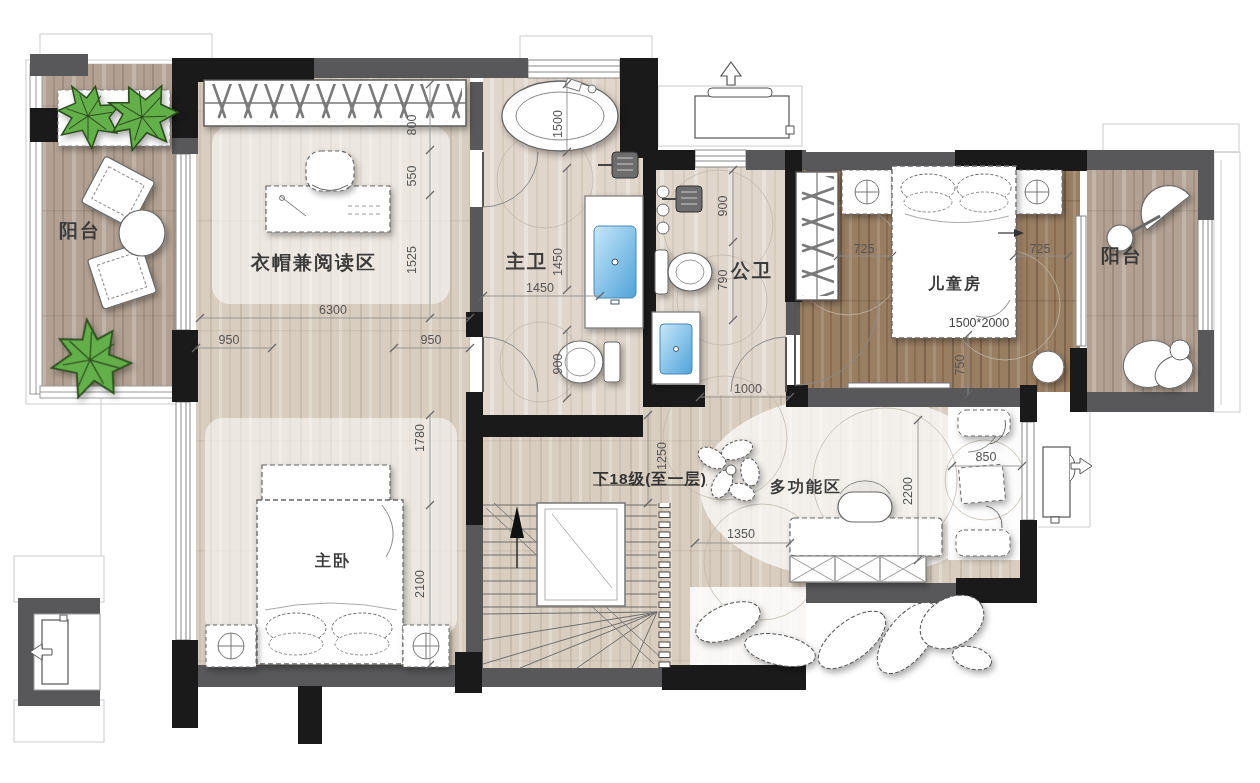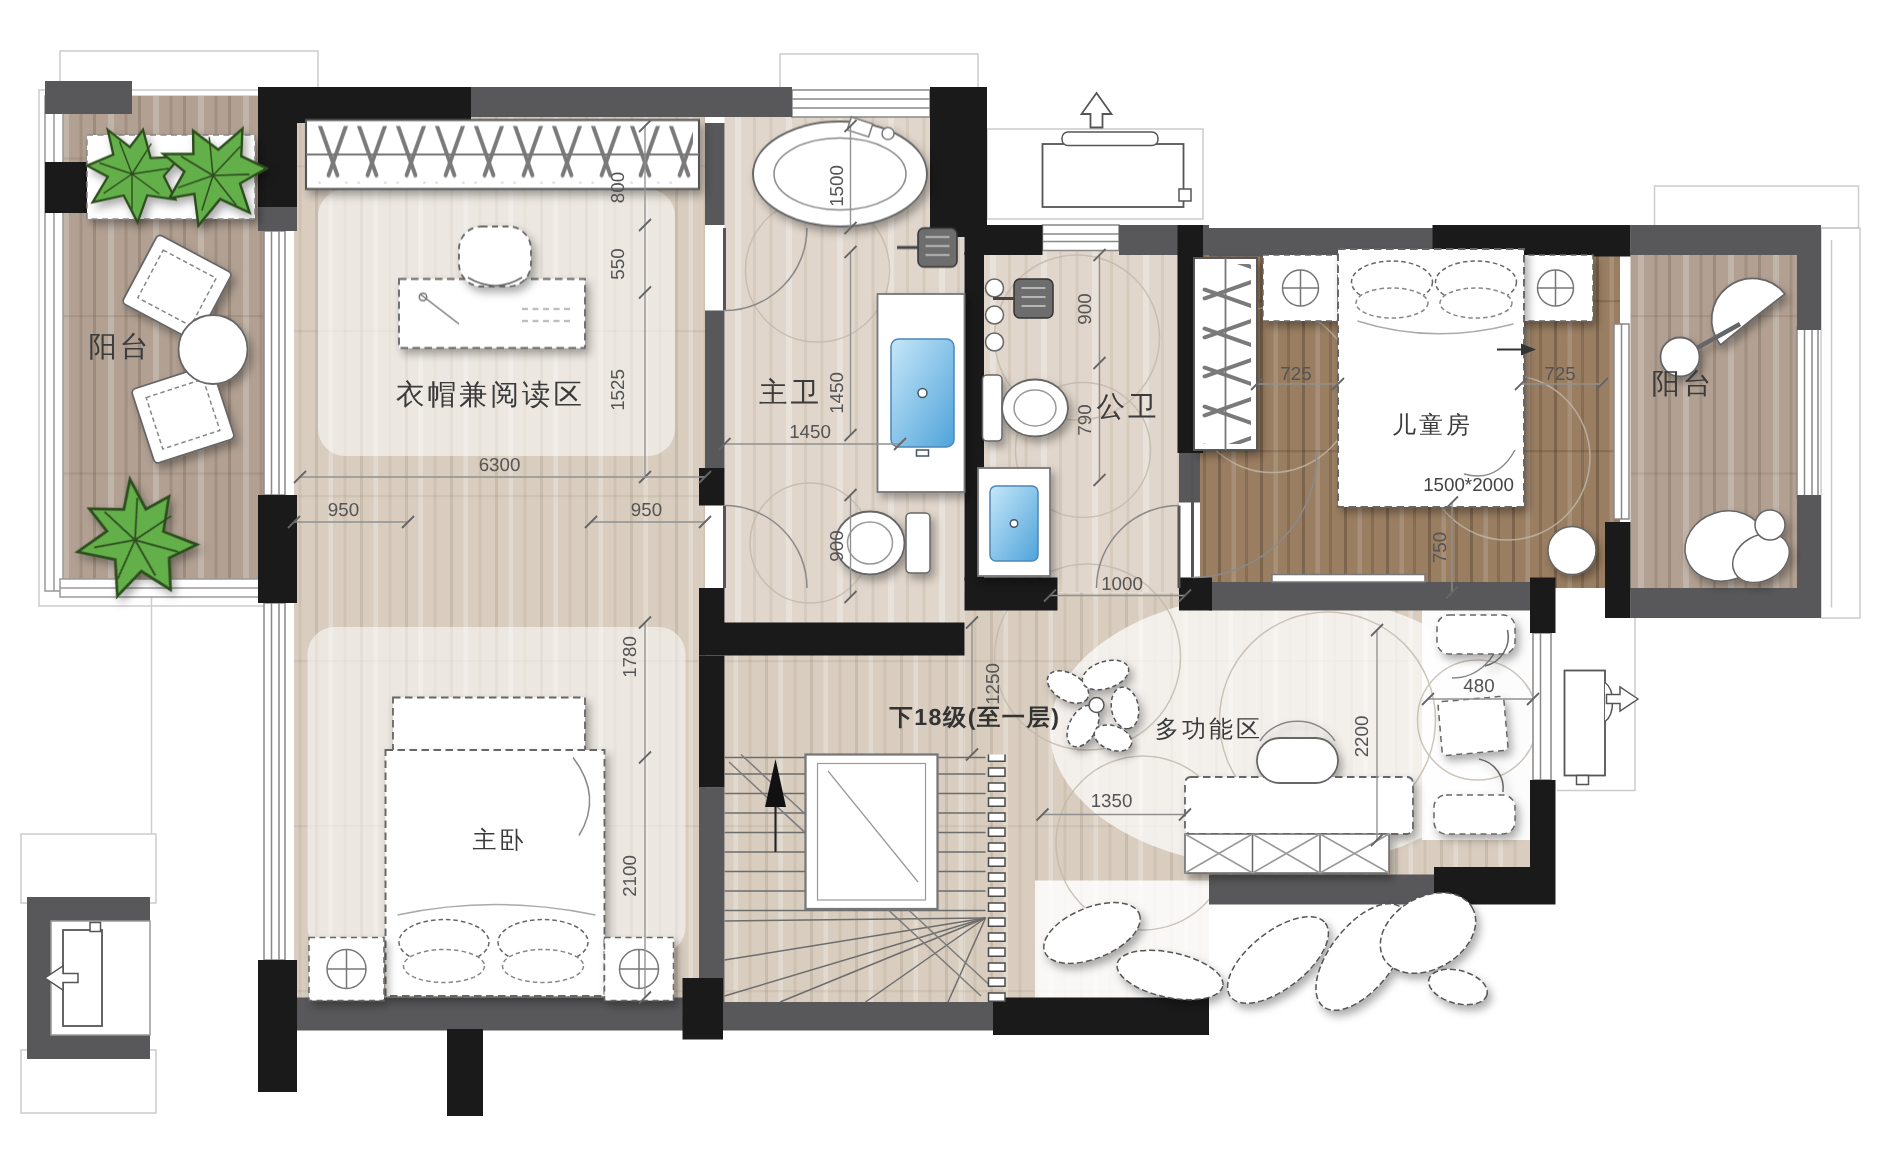--- a/index.html
+++ b/index.html
@@ -2,25 +2,25 @@
 <html><head>
 <meta charset="utf-8">
 <style>
   html,body{margin:0;padding:0;background:#ffffff;}
   .canvas{position:relative;width:1260px;height:783px;background:#ffffff;overflow:hidden;
           font-family:"Liberation Sans",sans-serif;}
   .canvas svg{position:absolute;left:0;top:0;}
   .labels{position:absolute;left:0;top:0;width:100%;height:100%;pointer-events:none;}
   .lbl{position:absolute;transform:translate(-50%,-50%);white-space:nowrap;
        font-family:"Liberation Sans",sans-serif;}
-  .room{font-size:19px;font-weight:400;color:#3b3b3b;letter-spacing:2px;}
+  .room{font-size:19px;font-weight:700;color:#3b3b3b;letter-spacing:2px;}
   .room.big{font-size:16px;}
   .dim{font-size:12.5px;font-weight:400;color:#555;letter-spacing:0;}
   .rot{transform:translate(-50%,-50%) rotate(-90deg);}
-  .note{font-size:15.5px;font-weight:700;color:#333;letter-spacing:1px;}
+  .note{font-size:15.5px;font-weight:700;color:#333;letter-spacing:1px;text-decoration:underline;}
   .size{font-size:12.5px;color:#444;}
 </style>
 </head>
 <body>
 
 <div class="canvas">
 <svg width="1260" height="783" viewBox="0 0 1260 783">
 <defs>
   <pattern id="wL" width="30" height="110" patternUnits="userSpaceOnUse">
     <rect width="30" height="110" fill="#d8cdbf"></rect>
@@ -528,21 +528,21 @@
         <path d="M691,547 l8,-8 M786,547 l8,-8" stroke="#666" stroke-width="1.2"></path>
   <line x1="918" y1="420" x2="918" y2="560"></line>
         <path d="M914,424 l8,-8 M914,564 l8,-8" stroke="#666" stroke-width="1.2"></path>
   <line x1="952" y1="466" x2="1022" y2="466"></line>
         <path d="M948,470 l8,-8 M1018,470 l8,-8" stroke="#666" stroke-width="1.2"></path>
 </g>
 </svg>
 
 <div class="labels">
   <div class="lbl room" style="left:80px;top:231px">阳台</div>
-  <div class="lbl room" style="left:327px;top:263px">衣帽兼阅读区</div>
+  <div class="lbl room" style="left:314px;top:263px">衣帽兼阅读区</div>
   <div class="lbl room" style="left:527px;top:262px">主卫</div>
   <div class="lbl room" style="left:752px;top:271px">公卫</div>
   <div class="lbl room big" style="left:955px;top:284px">儿童房</div>
   <div class="lbl room" style="left:1122px;top:256px">阳台</div>
   <div class="lbl room big" style="left:333px;top:561px">主卧</div>
   <div class="lbl note" style="left:650px;top:479px">下18级(至一层)</div>
   <div class="lbl room big" style="left:806px;top:487px">多功能区</div>
 
   <div class="lbl size" style="left:979px;top:323px">1500*2000</div>
 
@@ -560,15 +560,15 @@
   <div class="lbl dim rot" style="left:723px;top:280px">790</div>
   <div class="lbl dim" style="left:748px;top:389px">1000</div>
   <div class="lbl dim" style="left:864px;top:249px">725</div>
   <div class="lbl dim" style="left:1040px;top:249px">725</div>
   <div class="lbl dim rot" style="left:960px;top:365px">750</div>
   <div class="lbl dim rot" style="left:420px;top:438px">1780</div>
   <div class="lbl dim rot" style="left:420px;top:584px">2100</div>
   <div class="lbl dim rot" style="left:662px;top:456px">1250</div>
   <div class="lbl dim" style="left:741px;top:534px">1350</div>
   <div class="lbl dim rot" style="left:908px;top:491px">2200</div>
-  <div class="lbl dim" style="left:986px;top:457px">480</div>
+  <div class="lbl dim" style="left:986px;top:457px">850</div>
 </div>
 </div>
 
 </body></html>

